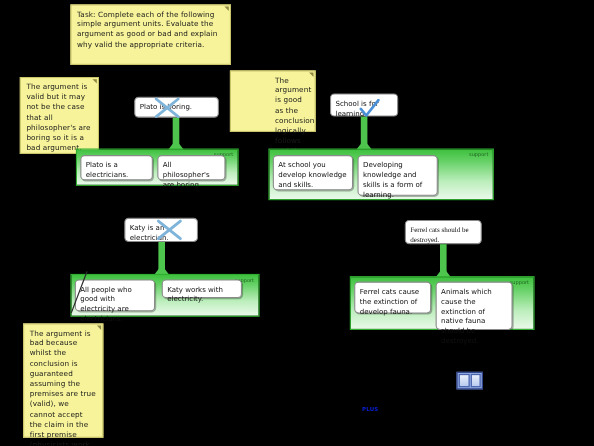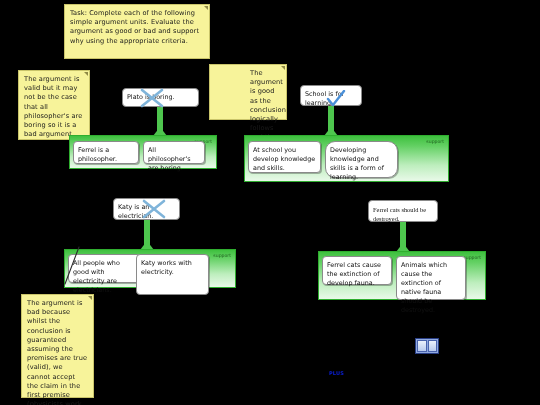--- a/index.html
+++ b/index.html
@@ -103,21 +103,21 @@
     letter-spacing:0.2px;
   }
 </style>
 </head>
 <body>
 
 <div class="canvas">
 
   <div class="note" style="left:64px;top:4px;width:146px;height:55px;">
     <span class="fold"></span>
-    <span>Task: Complete each of the following simple argument units. Evaluate the argument as good or bad and support why using the appropriate criteria.</span>
+    <span>Task: Complete each of the following simple argument units. Evaluate the argument as good or bad and explain why valid the appropriate criteria.</span>
   </div>
 
   <div class="note" style="left:18px;top:70px;width:72px;height:70px;">
     <span class="fold"></span>
     <span>The argument is valid but it may not be the case that all philosopher's are boring so it is a bad argument.</span>
   </div>
 
   <div class="note" style="left:209px;top:64px;width:78px;height:56px;padding-left:40px;">
     <span class="fold"></span>
     <span>The argument is good as the conclusion logically follows and the premises are true.</span>
@@ -135,21 +135,21 @@
     </div>
 
     <div class="stem" style="left:157px;top:107px;width:6px;height:26px;"></div>
     <div class="stem-flare" style="left:153px;top:127px;"></div>
 
     <div class="group" style="left:69px;top:135px;width:148px;height:34px;">
       <span class="support">support</span>
     </div>
 
     <div class="box" style="left:73px;top:141px;width:66px;height:23px;">
-      <span>Ferrel is a philosopher.</span>
+      <span>Plato is a electricians.</span>
     </div>
 
     <div class="box" style="left:143px;top:141px;width:62px;height:23px;">
       <span>All philosopher's are boring.</span>
     </div>
 
     <div class="mark" style="left:140px;top:88px;width:24px;height:20px;">
       <svg width="24" height="20" viewBox="0 0 24 20">
         <line x1="2" y1="2" x2="22" y2="18" stroke="#7fb4da" stroke-width="2.6" stroke-linecap="round"></line>
         <line x1="22" y1="2" x2="2" y2="18" stroke="#7fb4da" stroke-width="2.6" stroke-linecap="round"></line>
@@ -167,21 +167,21 @@
     <div class="stem-flare" style="left:324px;top:127px;"></div>
 
     <div class="group" style="left:244px;top:135px;width:205px;height:47px;">
       <span class="support">support</span>
     </div>
 
     <div class="box" style="left:248px;top:141px;width:73px;height:32px;">
       <span>At school you develop knowledge and skills.</span>
     </div>
 
-    <div class="box" style="left:325px;top:141px;width:73px;height:37px;border-radius:10px;">
+    <div class="box" style="left:325px;top:141px;width:73px;height:37px;">
       <span>Developing knowledge and skills is a form of learning.</span>
     </div>
 
     <div class="mark" style="left:326px;top:90px;width:20px;height:18px;">
       <svg width="20" height="18" viewBox="0 0 20 18">
         <polyline points="2,9 7,15 18,1" fill="none" stroke="#4a90d9" stroke-width="2.4" stroke-linecap="round" stroke-linejoin="round"></polyline>
       </svg>
     </div>
   </div>
 
@@ -195,21 +195,21 @@
     <div class="stem-flare" style="left:140px;top:241px;"></div>
 
     <div class="group" style="left:64px;top:249px;width:172px;height:39px;">
       <span class="support">support</span>
     </div>
 
     <div class="box" style="left:68px;top:254px;width:73px;height:29px;">
       <span>All people who good with electricity are electricians.</span>
     </div>
 
-    <div class="box" style="left:136px;top:254px;width:73px;height:41px;">
+    <div class="box" style="left:147px;top:254px;width:73px;height:17px;">
       <span>Katy works with electricity.</span>
     </div>
 
     <div class="mark" style="left:142px;top:199px;width:24px;height:20px;">
       <svg width="24" height="20" viewBox="0 0 24 20">
         <line x1="2" y1="2" x2="22" y2="18" stroke="#7fb4da" stroke-width="2.6" stroke-linecap="round"></line>
         <line x1="22" y1="2" x2="2" y2="18" stroke="#7fb4da" stroke-width="2.6" stroke-linecap="round"></line>
       </svg>
     </div>
 

